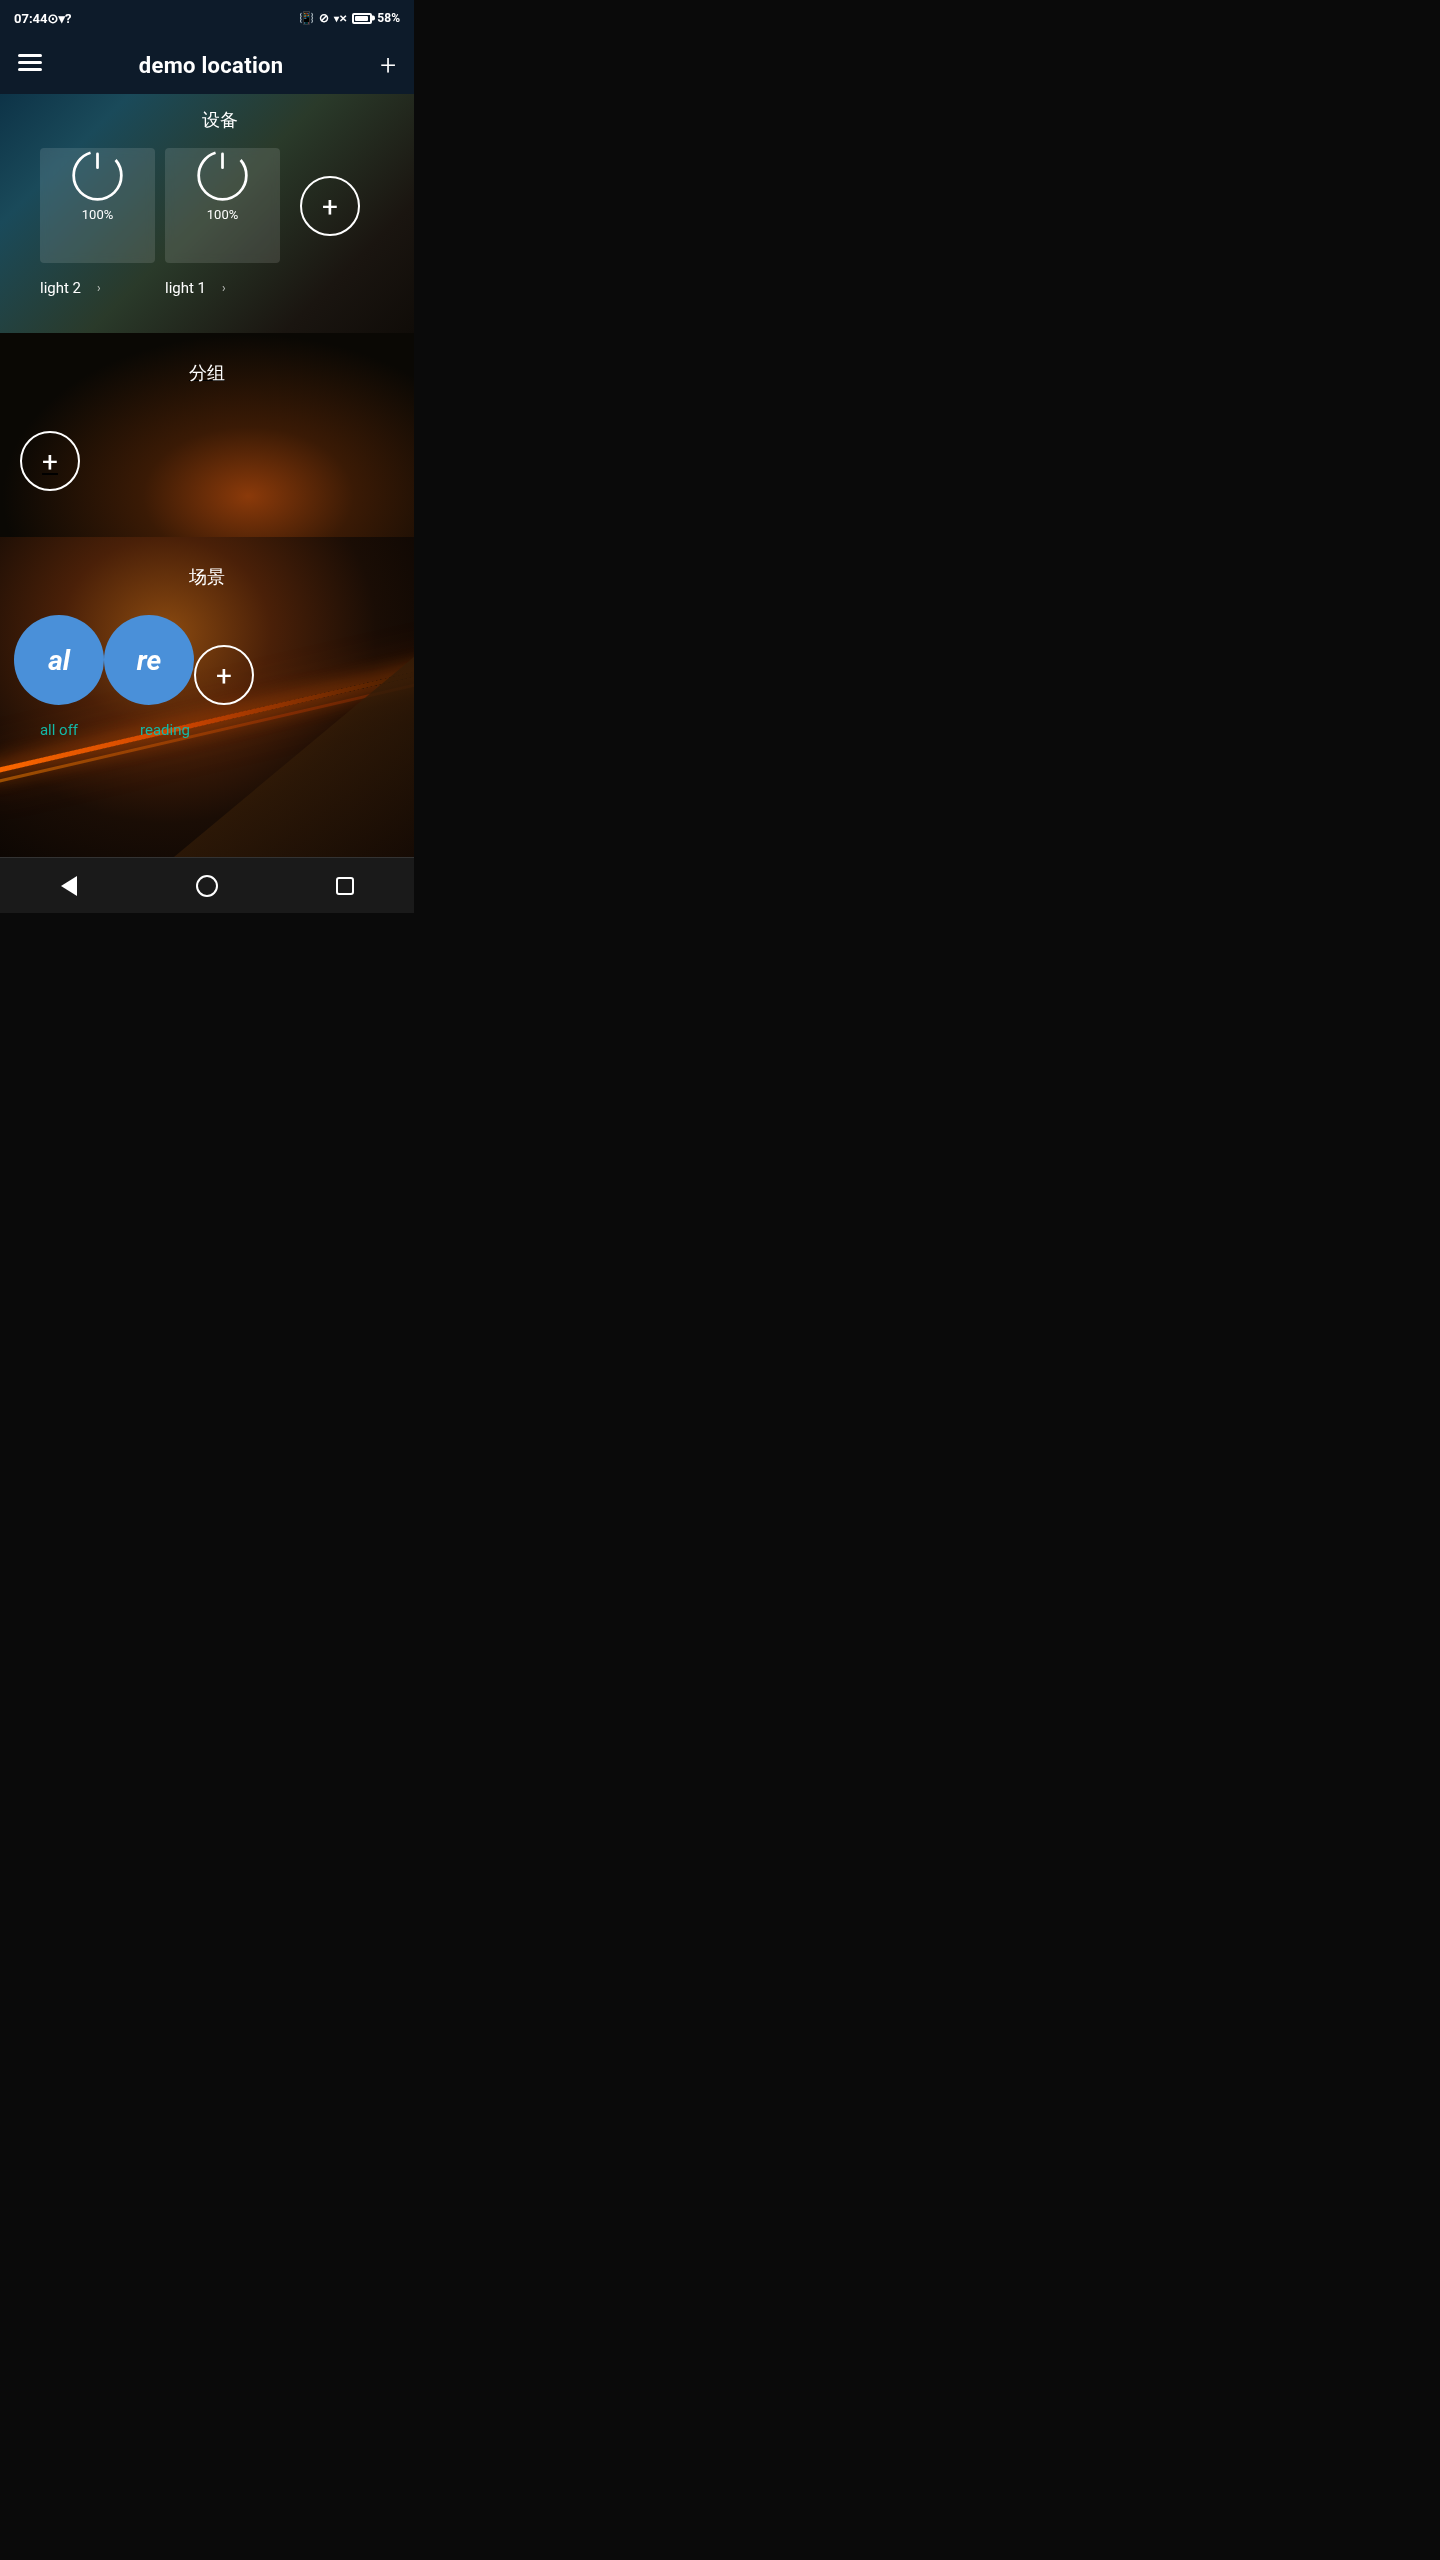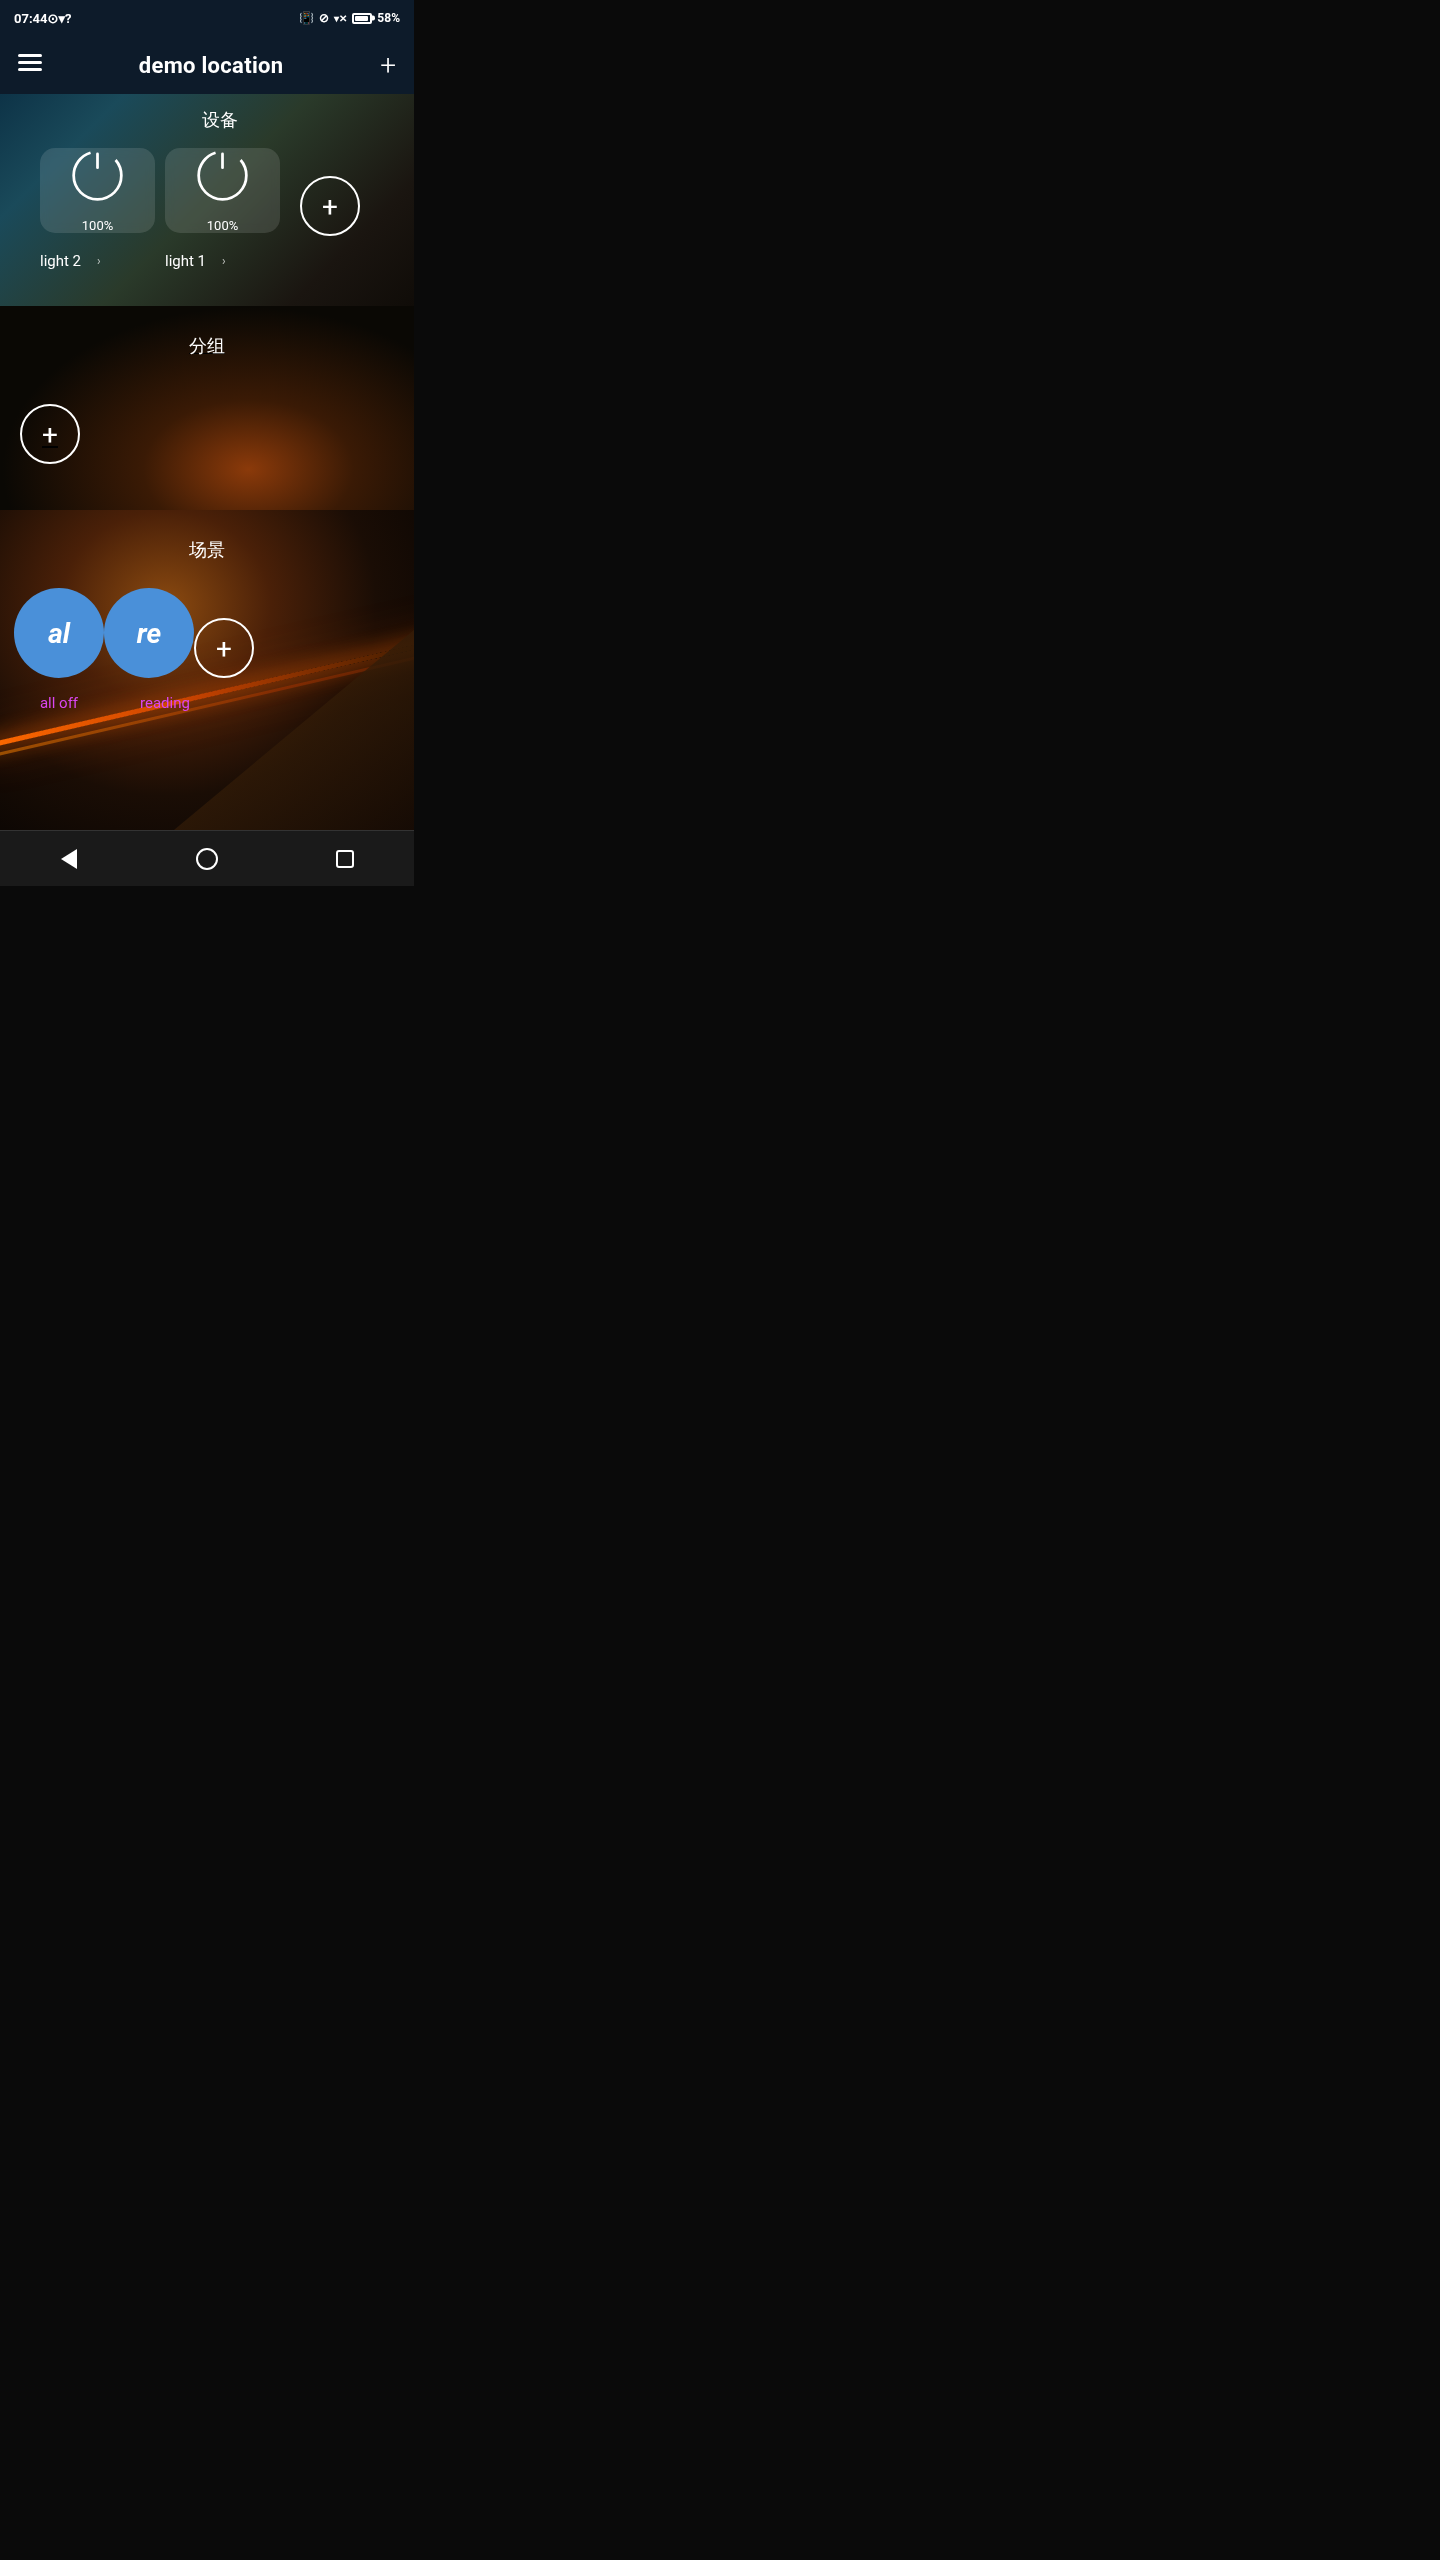--- a/index.html
+++ b/index.html
@@ -107,27 +107,27 @@
       flex-direction: row;
       align-items: flex-start;
       padding: 0 14px 10px;
       gap: 10px;
       position: relative;
       z-index: 1;
     }
 
     .device-card {
       background: rgba(255,255,255,0.12);
-      border-radius: 15px;
+      border-radius: 4px;
       width: 115px;
-      height: 85px;
+      height: 115px;
       display: flex;
       flex-direction: column;
       align-items: center;
-      justify-content: space-between;
+      justify-content: flex-start;
       cursor: pointer;
       backdrop-filter: blur(4px);
     }
 
     .device-percent {
       color: white;
       font-size: 13px;
       margin-top: 4px;
     }
 
@@ -272,21 +272,21 @@
       display: flex;
       flex-direction: row;
       padding: 6px 14px 16px;
       gap: 16px;
       position: relative;
       z-index: 1;
     }
 
     .scene-label {
       width: 90px;
-      color: #d946ef;
+      color: #14b8a6;
       font-size: 15px;
       text-align: center;
     }
 
     
     .nav-bar {
       background: #1a1a1a;
       display: flex;
       align-items: center;
       justify-content: space-around;

